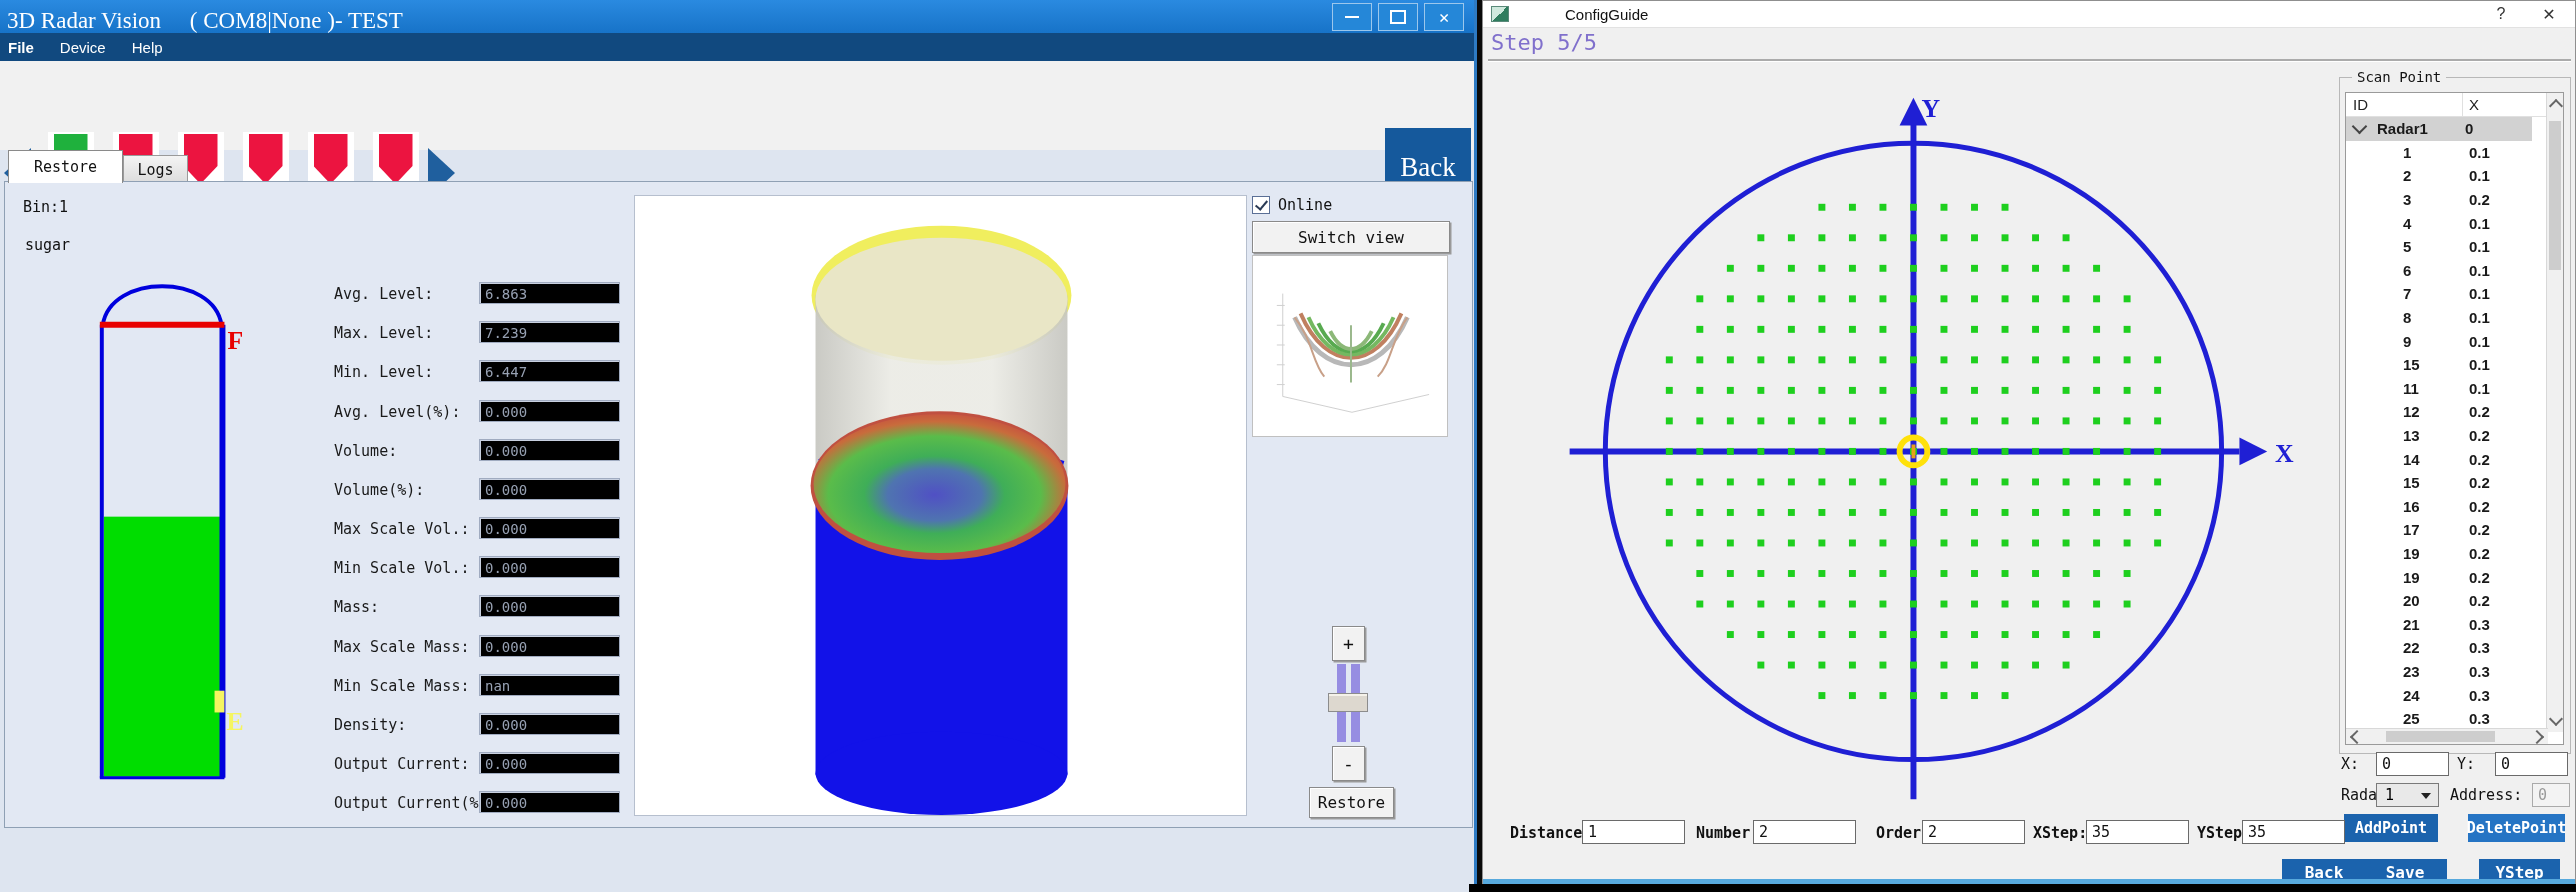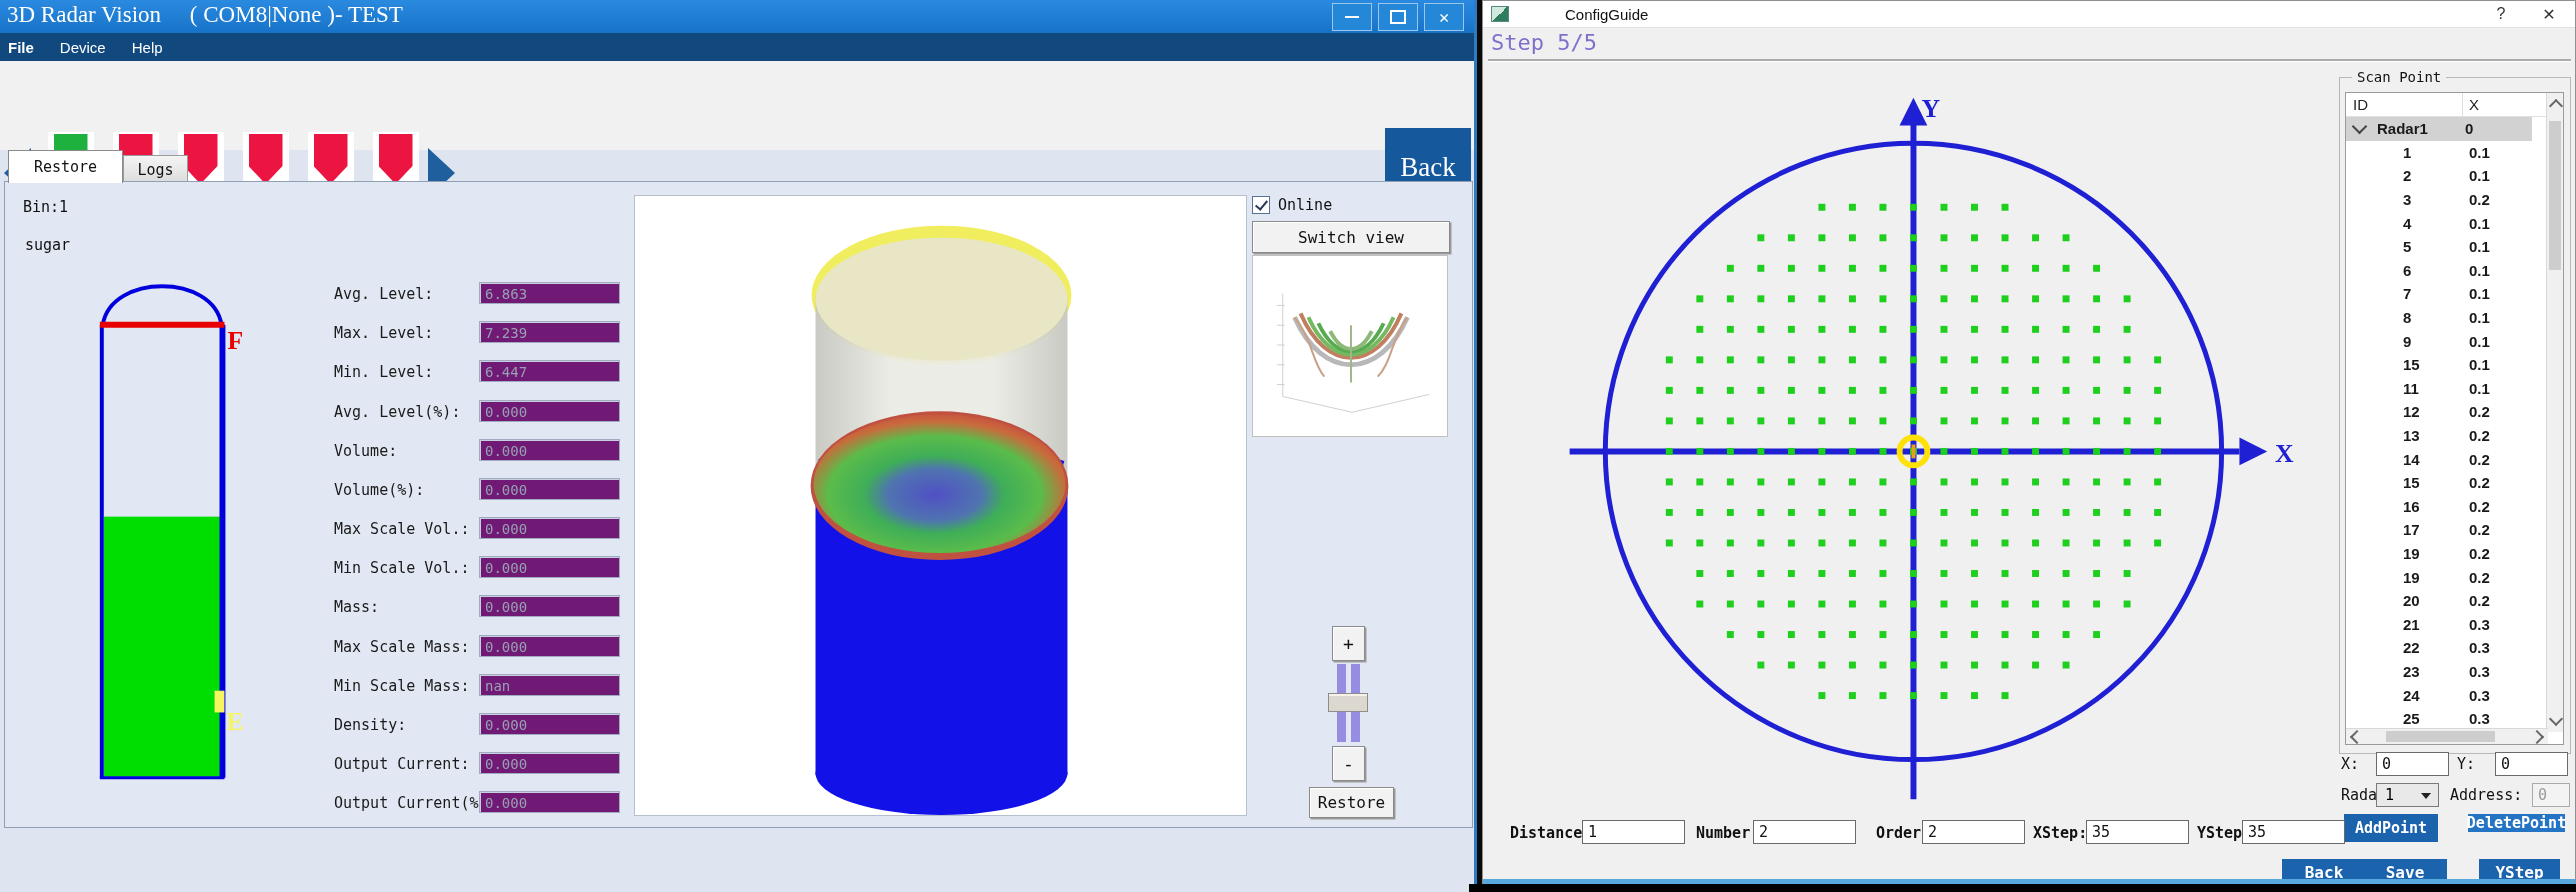--- a/index.html
+++ b/index.html
@@ -3,21 +3,21 @@
 <meta charset="utf-8">
 <style>
   html,body{margin:0;padding:0;background:#555;}
   #root{position:relative;width:2576px;height:892px;overflow:hidden;
         font-family:"DejaVu Sans Mono",monospace;background:#0a0a0a;}
   .abs{position:absolute;}
 
   
   #leftwin{position:absolute;left:0;top:0;width:1477px;height:892px;background:#dee5f0;border-right:3px solid #2e7bc4;box-sizing:border-box;}
   #titlebar{position:absolute;left:0;top:0;width:100%;height:33px;background:linear-gradient(#2a8ae0,#1773c8);}
-  #titlebar .title{position:absolute;left:7px;top:2px;color:#fff;font-family:"Liberation Serif",serif;font-size:23px;white-space:pre;}
+  #titlebar .title{position:absolute;left:7px;top:8px;color:#fff;font-family:"Liberation Serif",serif;font-size:23px;white-space:pre;}
   .winbtns{position:absolute;right:10px;top:3px;display:flex;gap:6px;}
   .wb{width:38px;height:26px;background:#2587d8;border:1px solid #9cc7ec;display:flex;align-items:center;justify-content:center;color:#fff;font-size:17px;font-weight:bold;}
   .min-glyph{width:14px;height:2px;background:#fff;display:block;}
   .max-glyph{width:12px;height:10px;border:2px solid #fff;display:block;}
   #menubar{position:absolute;left:0;top:33px;width:100%;height:29px;background:#11497f;display:flex;align-items:center;padding-left:8px;gap:26px;box-sizing:border-box;}
   .menu-item{color:#fff;font-family:"Liberation Sans",sans-serif;font-size:15px;}
   #toolbar{position:absolute;left:0;top:61px;width:100%;height:89px;background:#f1f1f1;}
   .arrowbtn{position:absolute;width:0;height:0;border-top:25px solid transparent;border-bottom:25px solid transparent;}
   #prev-arrow{left:4px;top:87px;border-right:27px solid #1f5f9e;}
   #next-arrow{left:428px;top:87px;border-left:27px solid #1f5f9e;}
@@ -32,21 +32,21 @@
   .tab{font-size:15px;color:#111;display:flex;align-items:center;justify-content:center;}
   .tab.active{width:113px;height:32px;background:#fff;border:1px solid #8a8a8a;border-bottom:none;z-index:3;}
   .tab.inactive{width:63px;height:27px;background:linear-gradient(#f4f4f4,#dcdcdc);border:1px solid #9a9a9a;border-bottom:none;}
   #content{position:absolute;left:4px;top:181px;width:1469px;height:647px;background:#e2e8f3;border:1px solid #8fa0b4;box-sizing:border-box;}
   #bin-id{position:absolute;left:18px;top:16px;font-size:15px;color:#111;}
   #material{position:absolute;left:20px;top:54px;font-size:15px;color:#111;}
   
   #fields{position:absolute;left:0;top:0;width:100%;height:100%;}
   .frow{position:absolute;left:0;width:100%;height:24px;}
   .flabel{position:absolute;left:329px;top:3px;font-size:15px;color:#1a1a1a;}
-  .fvalue{position:absolute;left:474px;top:0;width:141px;height:22px;background:#701a75;border:1px solid #a0abc0;box-shadow:inset 1px 1px 0 #c8d0e0;color:#97a1b3;font-size:14px;line-height:22px;padding-left:5px;box-sizing:border-box;}
+  .fvalue{position:absolute;left:474px;top:0;width:141px;height:22px;background:#000000;border:1px solid #a0abc0;box-shadow:inset 1px 1px 0 #c8d0e0;color:#97a1b3;font-size:14px;line-height:22px;padding-left:5px;box-sizing:border-box;}
   .funit{position:absolute;left:633px;top:3px;font-size:15px;color:#1a1a1a;}
   
   #view3d{position:absolute;left:629px;top:13px;width:613px;height:621px;background:#fff;border:1px solid #b6bfce;box-sizing:border-box;}
   
   #online-row{position:absolute;left:1247px;top:14px;display:flex;align-items:center;gap:8px;}
   .cb{width:16px;height:16px;background:#fff;border:1px solid #5a6f96;display:flex;align-items:center;justify-content:center;}
   .check{width:5px;height:10px;border-right:2px solid #2a3a55;border-bottom:2px solid #2a3a55;transform:rotate(40deg);margin-top:-3px;}
   #online-label{font-size:15px;color:#111;}
   .btn3d{background:#f2f2f2;border:1px solid #8a8a8a;box-shadow:inset 1px 1px 0 #ffffff,1.5px 1.5px 0 #9a9a9a;color:#111;display:flex;align-items:center;justify-content:center;font-family:"DejaVu Sans Mono",monospace;}
   #switch-view{position:absolute;left:1247px;top:39px;width:196px;height:30px;font-size:16px;}
@@ -101,21 +101,21 @@
   #y-label{position:absolute;left:116px;top:3px;}
   #y-input{position:absolute;left:154px;top:0;width:74px;}
   #radar-row{position:absolute;left:858px;top:782px;width:230px;height:26px;}
   #radar-label{position:absolute;left:0;top:3px;}
   #radar-select{position:absolute;left:35px;top:0;width:63px;height:24px;background:#e9e9e9;border:1px solid #7a7a7a;box-sizing:border-box;display:flex;align-items:center;font-size:15px;padding-left:8px;}
   .dd-arrow{position:absolute;right:7px;top:9px;width:0;height:0;border-left:5px solid transparent;border-right:5px solid transparent;border-top:6px solid #222;}
   #addr-label{position:absolute;left:109px;top:3px;}
   #addr-input{position:absolute;left:191px;top:0;width:38px;background:#f3f3f3;color:#9a9a9a;border-color:#aaa;}
   .bluebtn{background:#1b63ad;color:#fff;font-family:"DejaVu Sans Mono",monospace;font-weight:bold;display:flex;align-items:center;justify-content:center;border:none;}
   #add-btn{position:absolute;left:861px;top:813px;width:94px;height:28px;font-size:15px;}
-  #del-btn{position:absolute;left:985px;top:813px;width:97px;height:18px;font-size:15px;background:#2574c4;}
+  #del-btn{position:absolute;left:985px;top:813px;width:97px;height:28px;font-size:15px;background:#2574c4;}
   #params{position:absolute;left:0;top:819px;width:853px;height:26px;}
   .plabel{position:absolute;top:4px;font-size:15px;color:#111;font-weight:bold;}
   .pinput{position:absolute;top:0;width:103px;}
   #back2-btn{position:absolute;left:799px;top:858px;width:84px;height:26px;font-size:16px;}
   #save-btn{position:absolute;left:880px;top:858px;width:84px;height:26px;font-size:16px;}
   #cancel-btn{position:absolute;left:996px;top:858px;width:81px;height:26px;font-size:16px;}
   #dlg-blueline{position:absolute;left:0;top:878px;width:100%;height:6px;background:#57a9dd;}
   #black-strip{position:absolute;left:1469px;top:884px;width:1107px;height:8px;background:#000;}
   svg text{font-family:"Liberation Serif",serif;}
 </style>

